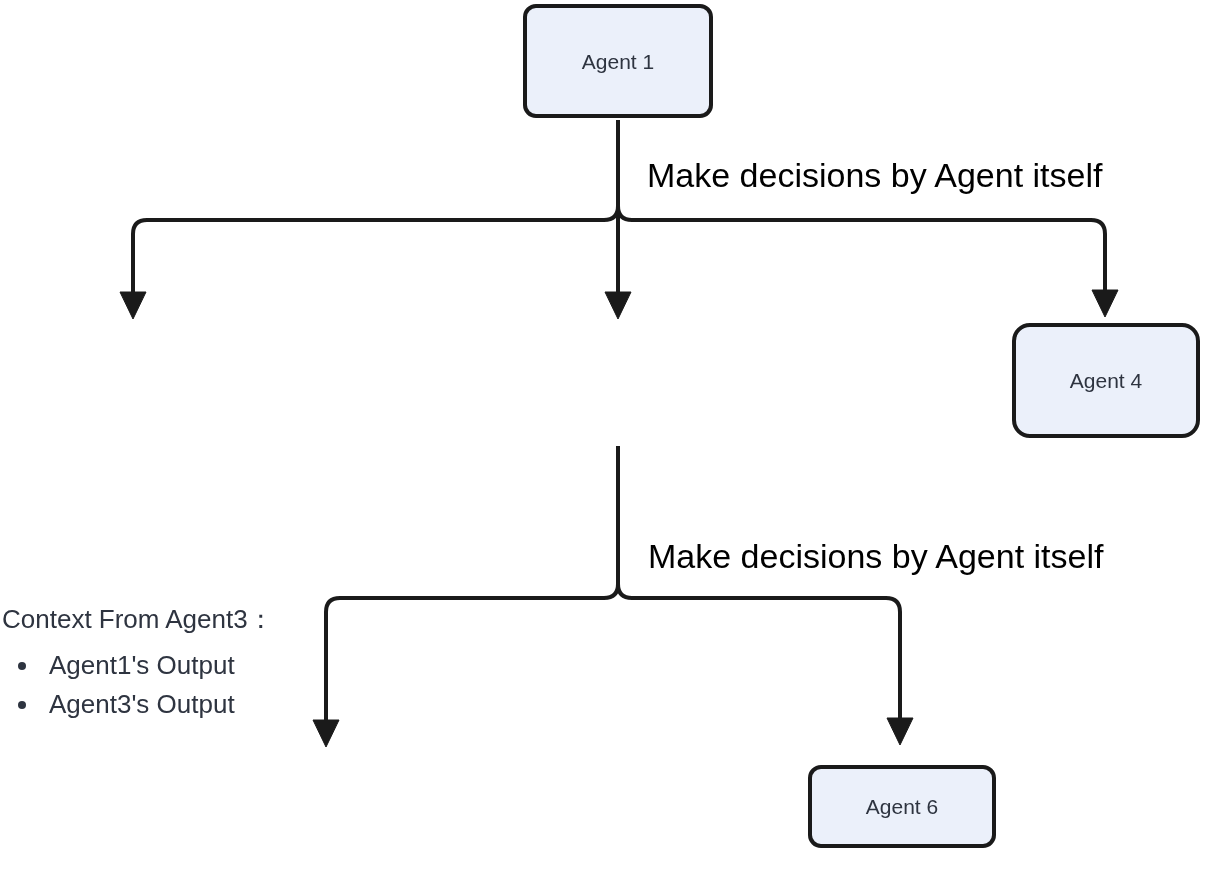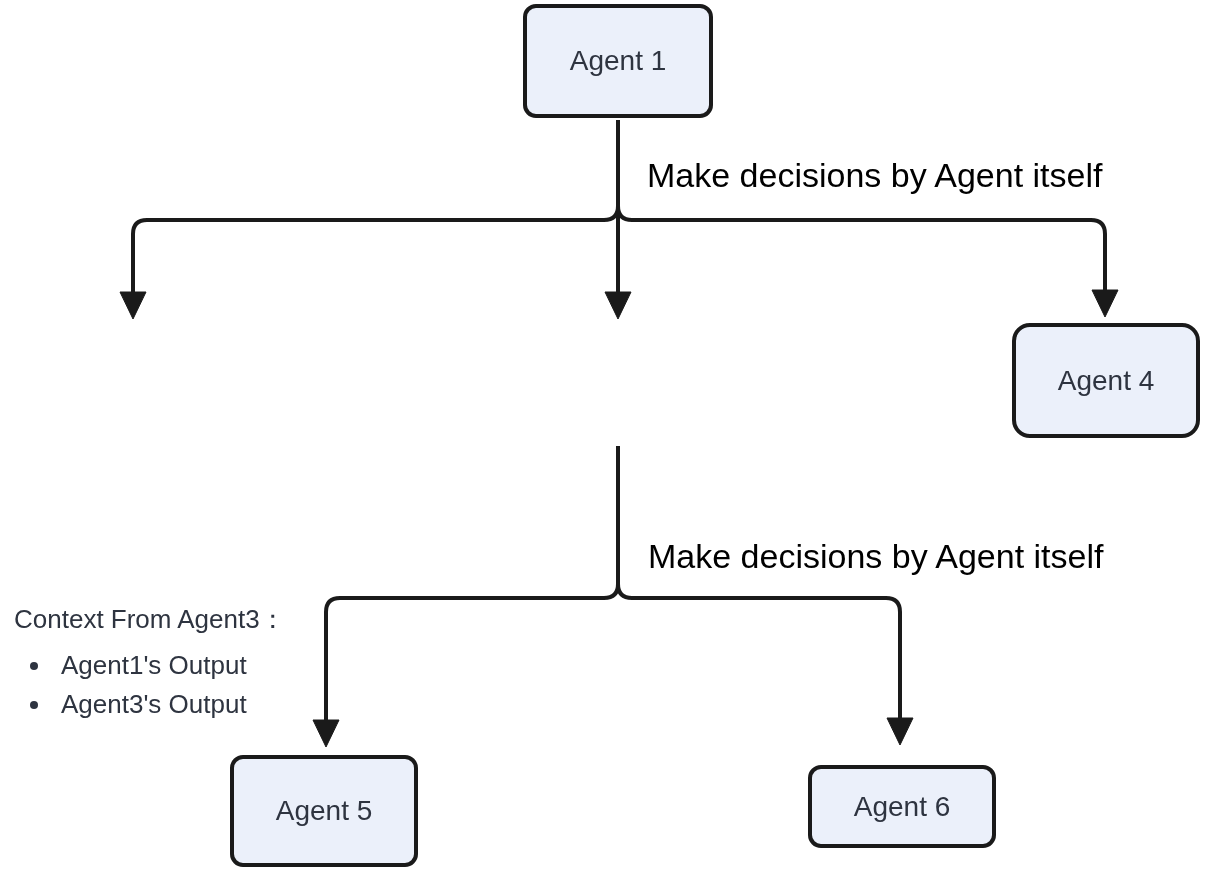--- a/index.html
+++ b/index.html
@@ -41,41 +41,41 @@
   }
   .node {
     position: absolute;
     display: flex;
     align-items: center;
     justify-content: center;
     background: var(--node-fill);
     border: 4px solid var(--node-border);
     border-radius: 13px;
     color: var(--node-text);
-    font-size: 28px;
+    font-size: 21px;
     line-height: 1;
   }
   #node-agent1 { left: 523px; top: 4px;   width: 190px; height: 114px; }
   #node-agent2 { left: 38px;  top: 325px; width: 190px; height: 115px; }
   #node-agent3 { left: 523px; top: 325px; width: 190px; height: 115px; }
   #node-agent4 { left: 1012px; top: 323px; width: 188px; height: 115px; border-radius: 18px; }
   #node-agent5 { left: 230px; top: 755px; width: 188px; height: 112px; }
   #node-agent6 { left: 808px; top: 765px; width: 188px; height: 83px; }
   .edge-label {
     position: absolute;
     color: var(--label-text);
     font-size: 34px;
     line-height: 1.2;
     white-space: nowrap;
   }
   #edge-label-1 { left: 647px; top: 155px; }
   #edge-label-2 { left: 648px; top: 536px; }
   .context-note {
     position: absolute;
-    left: 14px;
+    left: 2px;
     top: 600px;
     color: var(--note-text);
     font-size: 26px;
   }
   .context-title {
     line-height: 38px;
     white-space: nowrap;
   }
   .context-list {
     margin: 8px;
@@ -115,23 +115,20 @@
       <polygon points="900,745 887,718 913,718"></polygon>
     </g>
   </svg>
 
   <div class="node" id="node-agent1">
     <span>Agent 1</span>
   </div>
   <div class="node" id="node-agent4">
     <span>Agent 4</span>
   </div>
-  <div class="node" id="node-agent5">
-    <span>Agent 5</span>
-  </div>
   <div class="node" id="node-agent6">
     <span>Agent 6</span>
   </div>
 
   <div class="edge-label" id="edge-label-1">Make decisions by Agent itself</div>
   <div class="edge-label" id="edge-label-2">Make decisions by Agent itself</div>
 
   <div class="context-note">
     <div class="context-title">Context From Agent3：</div>
     <ul class="context-list">

